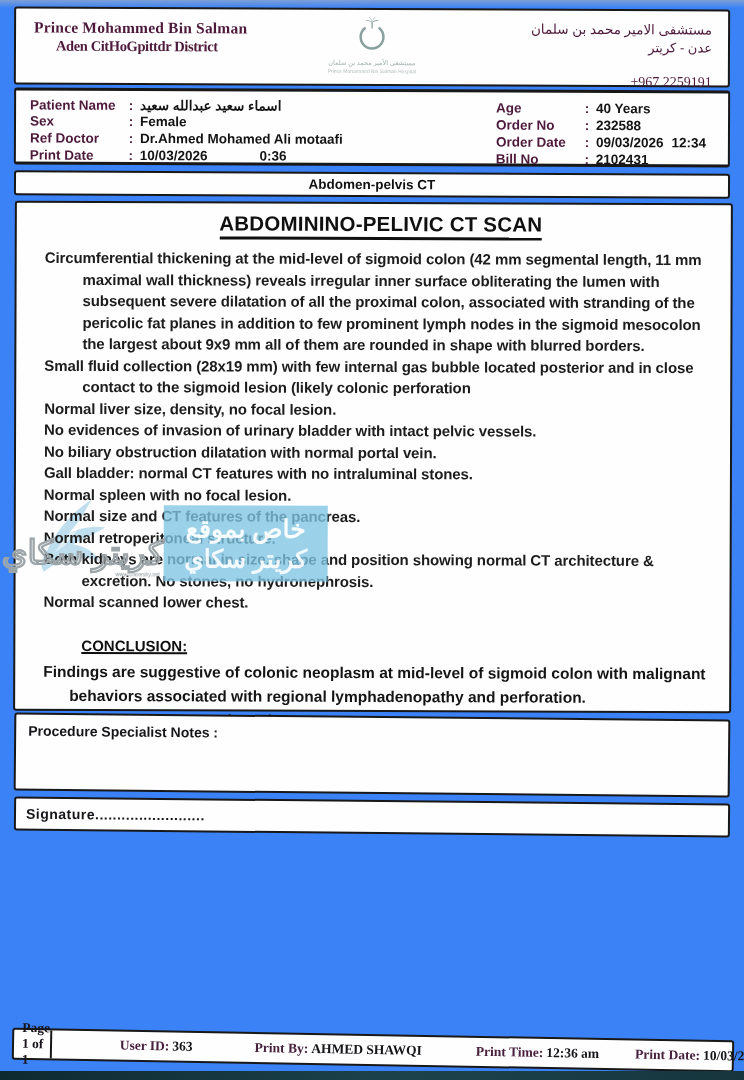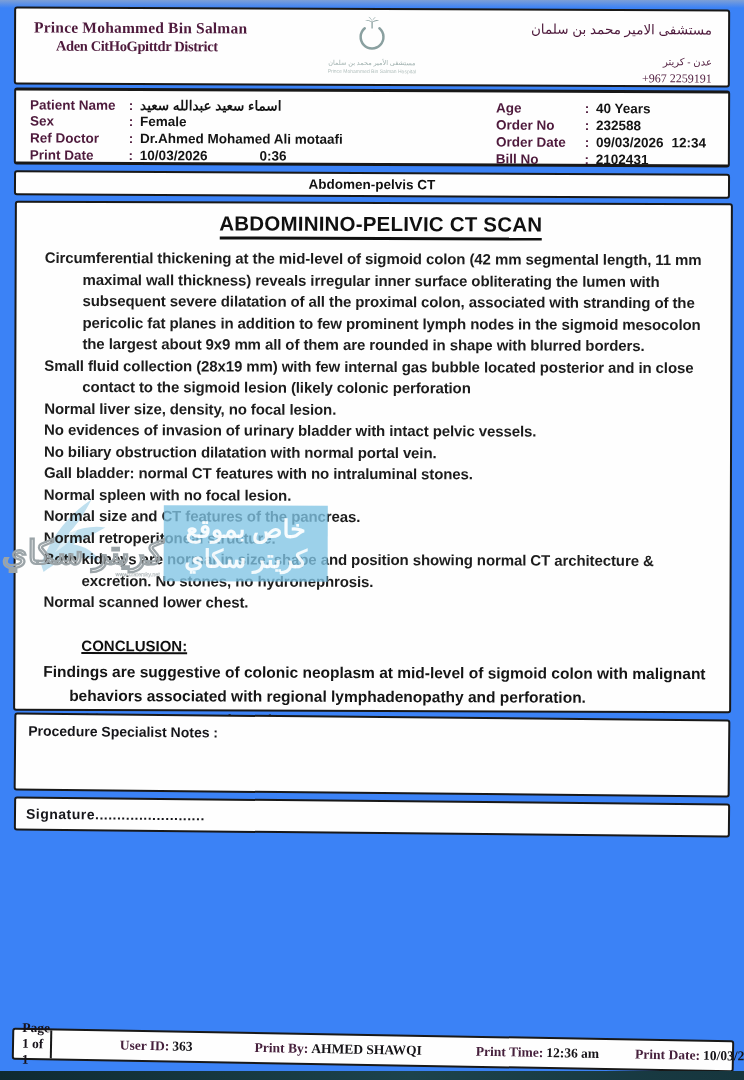--- a/index.html
+++ b/index.html
@@ -14,22 +14,22 @@
   .header-box { left:14px; top:8px; width:716px; height:78px; transform:rotate(0.25deg); }
   .hosp-en { position:absolute; left:18px; top:10px; color:#4e1a3c; font-family:"Liberation Serif", serif; }
   .hosp-en-1 { font-size:15.5px; font-weight:bold; letter-spacing:0.2px; }
   .hosp-en-2 { font-size:14.5px; font-weight:bold; margin-top:1px; padding-left:22px; letter-spacing:-0.4px; }
   .logo-wrap { position:absolute; left:0; right:0; top:6px; text-align:center; }
   .logo-svg { display:block; margin:0 auto; }
   .logo-cap-ar { font-size:6.5px; color:#9fb0ae; margin-top:1px; }
   .logo-cap-en { font-size:5px; color:#b3c0be; margin-top:1px; }
   .hosp-ar { position:absolute; right:16px; top:10px; text-align:right; direction:rtl; color:#4e1a3c; font-weight:normal; }
   .hosp-ar-1 { font-size:13.5px; }
-  .hosp-ar-2 { font-size:10px; margin-top:19px; }
-  .hosp-phone { font-size:12px; margin-top:4px; direction:ltr; font-family:"Liberation Serif", serif; }
+  .hosp-ar-2 { font-size:13px; margin-top:3px; }
+  .hosp-phone { font-size:14px; margin-top:19px; direction:ltr; font-family:"Liberation Serif", serif; }
 
   
   .patient-box { left:14px; top:89px; width:716px; height:77px; border-width:3px 2px 3px 2px; transform:rotate(0.25deg); }
   .p-col-left  { position:absolute; left:14px; top:6px; }
   .p-col-right { position:absolute; left:480px; top:8px; }
   .p-row { display:flex; align-items:baseline; height:17px; font-size:13.5px; font-weight:bold; }
   .p-label { color:#4e1a3c; }
   .p-col-left  .p-label { width:92px; }
   .p-col-right .p-label { width:82px; }
   .p-colon { color:#4e1a3c; width:18px; text-align:center; }

